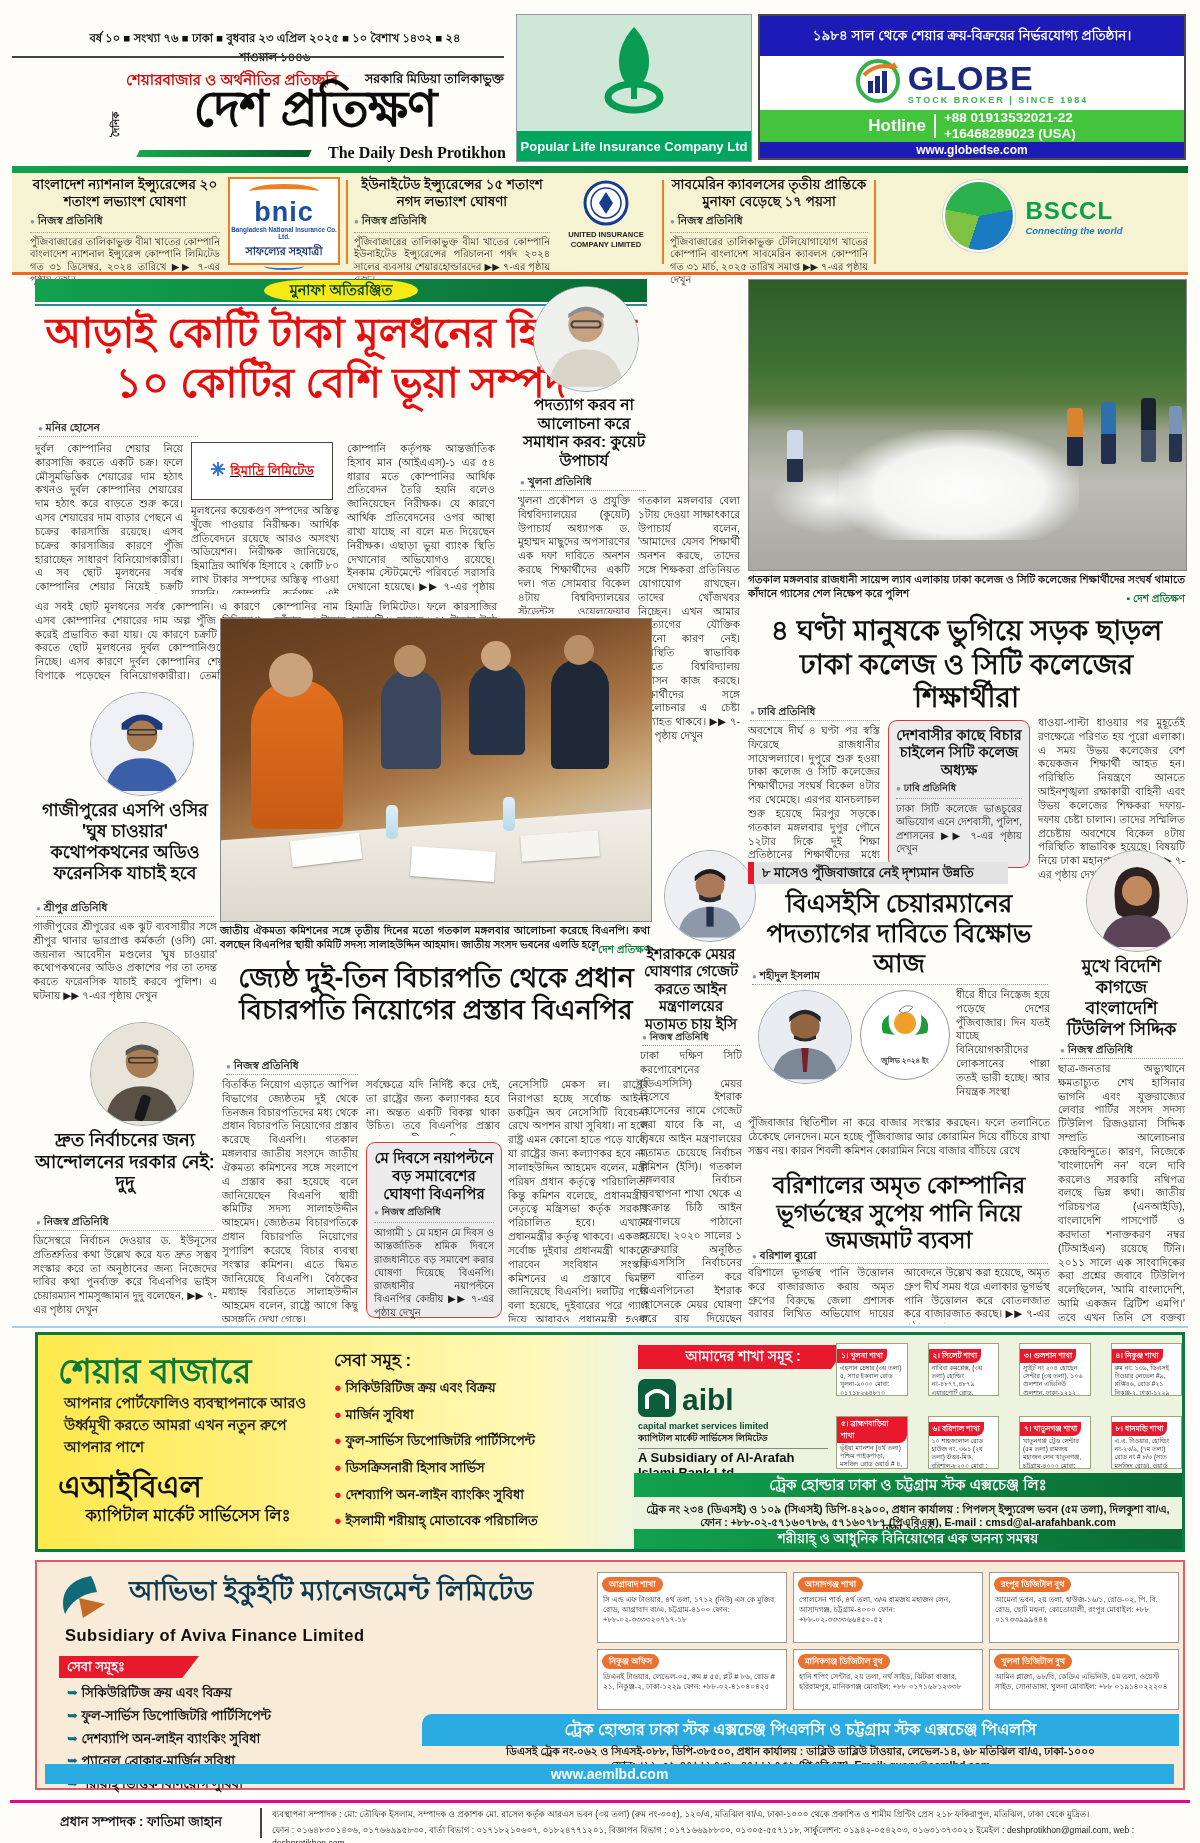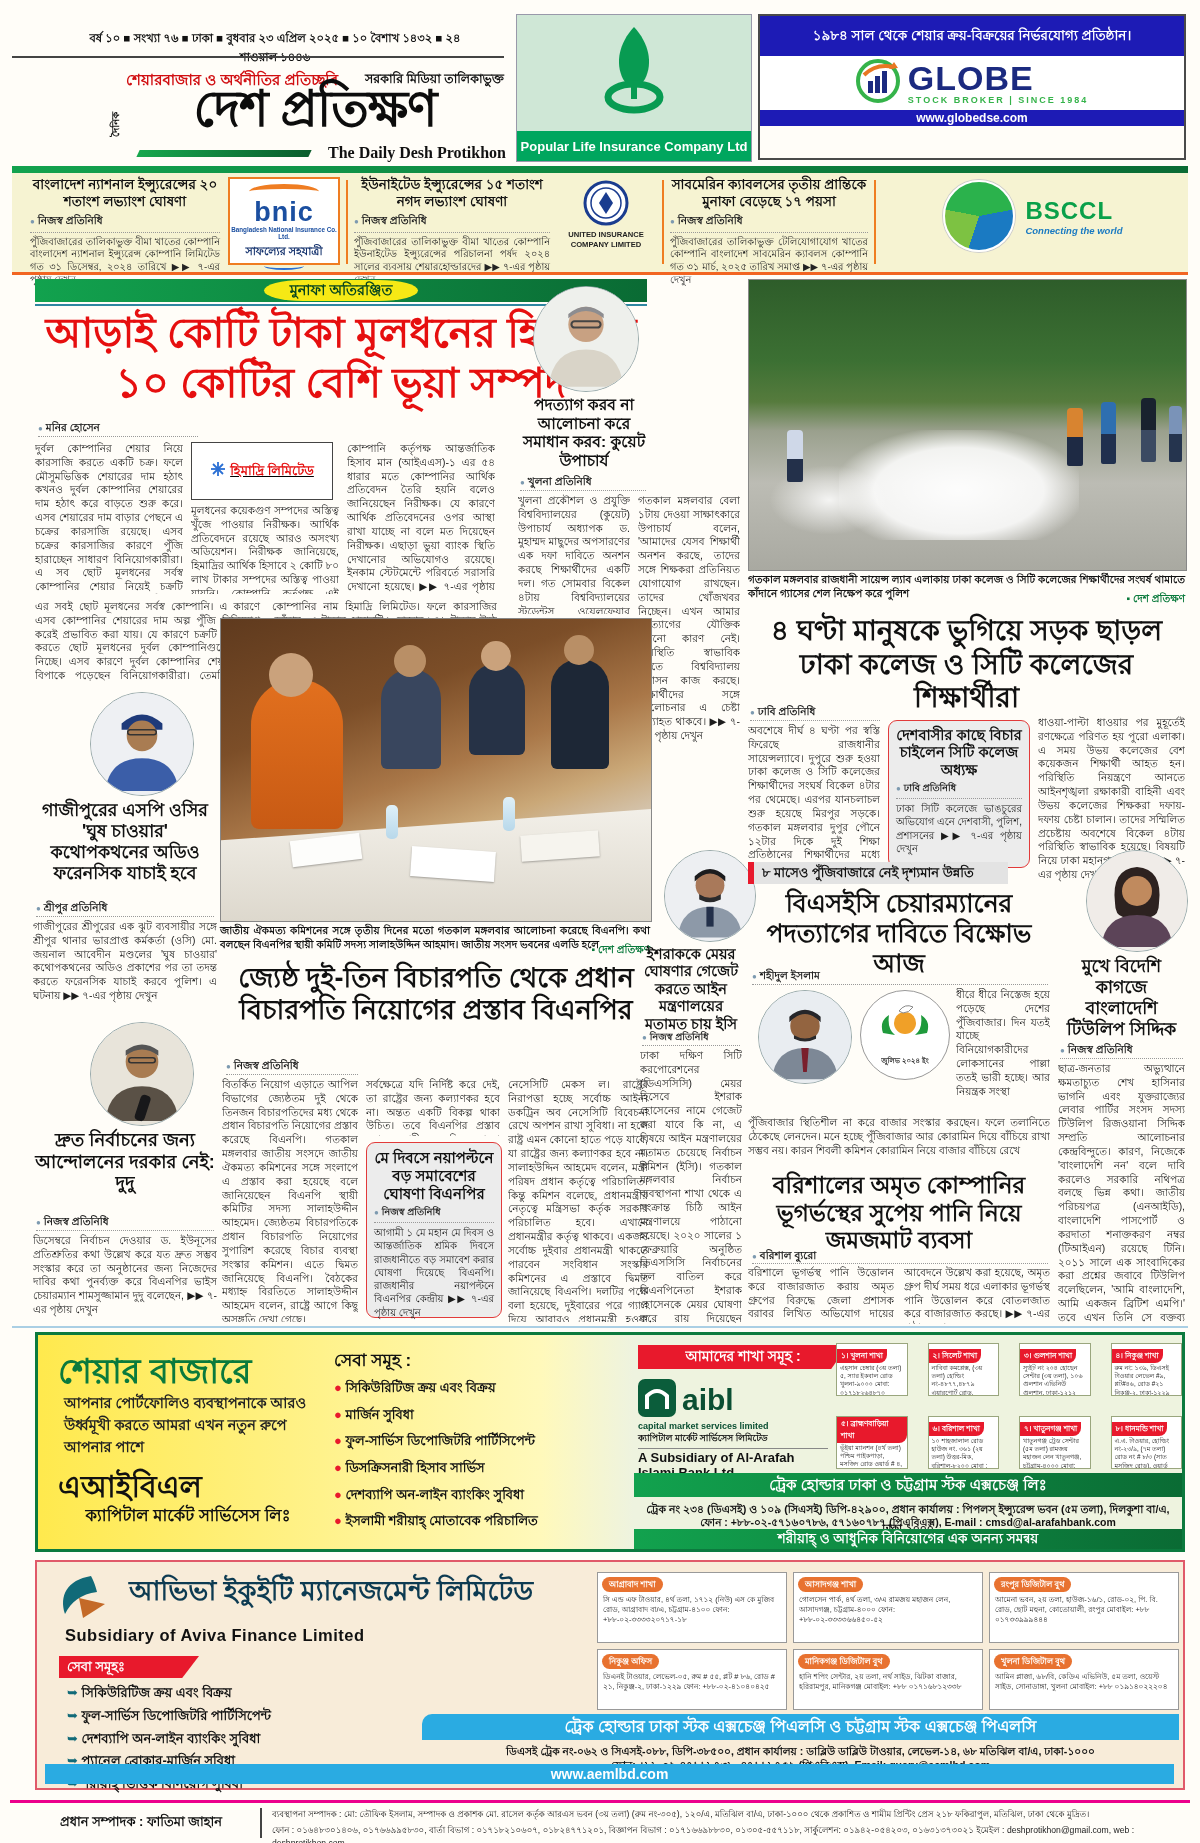--- a/index.html
+++ b/index.html
@@ -66,20 +66,28 @@
             <rect x="19" y="17" width="5" height="17" fill="#1b2a80"></rect>
             <rect x="26" y="12" width="5" height="22" fill="#1b2a80"></rect>
             <path d="M8 16 Q20 4 38 8" fill="none" stroke="#e87722" stroke-width="4"></path>
             <path d="M38 3 L42 9 L33 10 Z" fill="#e87722"></path>
           </svg></span>
       <span style="display:inline-block;text-align:left;">
         <span style="display:block;font-size:34px;font-weight:900;color:#1b2a80;letter-spacing:1px;line-height:1;">GLOBE</span>
         <span style="display:block;font-size:9px;font-weight:800;color:#35b34a;letter-spacing:2px;">STOCK BROKER  |  SINCE 1984</span>
       </span>
     </div>
+    <div style="height:32px;background:#44c43c;color:#fff;display:flex;align-items:center;justify-content:center;gap:8px;">
+      <span style="font-size:17px;font-weight:800;">Hotline</span>
+      <span style="width:2px;height:24px;background:#fff;display:inline-block;"></span>
+      <span style="text-align:left;">
+        <span style="display:block;font-size:13.5px;font-weight:800;line-height:1.15;">+88 01913532021-22</span>
+        <span style="display:block;font-size:13.5px;font-weight:800;line-height:1.15;">+16468289023 (USA)</span>
+      </span>
+    </div>
     <div style="height:16px;background:#1d1bb5;color:#fff;font-size:12px;font-weight:800;display:flex;align-items:center;justify-content:center;">www.globedse.com</div>
   </div>
 
   <div class="abs greenbar" style="left:12px;top:166px;width:1176px;height:7px;"></div>
   <div class="abs" style="left:12px;top:173px;width:1176px;height:99px;background:#f6f3d2;"></div>
   <div class="abs" style="left:346px;top:180px;width:2px;height:84px;background:#ef7d22;"></div>
   <div class="abs" style="left:662px;top:180px;width:2px;height:84px;background:#ef7d22;"></div>
   <div class="abs" style="left:874px;top:180px;width:2px;height:84px;background:#ef7d22;"></div>
 
   <div class="abs" style="left:30px;top:177px;width:190px;">
@@ -370,21 +378,21 @@
       <li><span style="color:#116a78;">➥</span> <span>শরীয়াহ্ ভিত্তিক বিনিয়োগ সুবিধা</span></li>
     </ul>
     <div class="abs" style="left:560px;top:10px;width:582px;height:138px;display:grid;grid-template-columns:repeat(3,1fr);gap:6px;">
       <div class="vcard"><span class="cn">আগ্রাবাদ শাখা</span><div class="cd">সি এন্ড এফ টাওয়ার, ৪র্থ তলা, ১৭১২ (নিউ) এস কে মুজিব রোড, আগ্রাবাদ বা/এ, চট্টগ্রাম-৪১০০ ফোন: +৮৮-০২-৩৩৩৩২০৭১৭-১৮</div></div>
       <div class="vcard"><span class="cn">আসাদগঞ্জ শাখা</span><div class="cd">গোলসেন পার্ক, ৪র্থ তলা, ৩/এ রামজয় মহাজন লেন, আসাদগঞ্জ, চট্টগ্রাম-৪০০০ ফোন: +৮৮-০২-৩৩৩৩৬৬৪৫০-৫২</div></div>
       <div class="vcard"><span class="cn">রংপুর ডিজিটাল বুথ</span><div class="cd">আমেনা ভবন, ২য় তলা, হাউজ-১৬/১, রোড-০২, পি. বি. রোড, ছোট মহুনা, কোতোয়ালী, রংপুর মোবাইল: +৮৮ ০১৭৩৩৯৯৯৪৪৪</div></div>
       <div class="vcard"><span class="cn">নিকুঞ্জ অফিস</span><div class="cd">ডিএনই টাওয়ার, লেভেল-০৫, রুম # ৫৫, প্লট # ৮৬, রোড # ২১, নিকুঞ্জ-২, ঢাকা-১২২৯ ফোন: +৮৮-০২-৪১০৪০৪২৫</div></div>
       <div class="vcard"><span class="cn">মানিকগঞ্জ ডিজিটাল বুথ</span><div class="cd">হানি শপিং সেন্টার, ২য় তলা, নর্থ সাইড, ঝিটকা বাজার, হরিরামপুর, মানিকগঞ্জ মোবাইল: +৮৮ ০১৭১৬৮১২৩৩৮</div></div>
       <div class="vcard"><span class="cn">খুলনা ডিজিটাল বুথ</span><div class="cd">আমিন প্লাজা, ৬৮/বি, কেডিএ এভিনিউ, ৫ম তলা, ওয়েস্ট সাইড, সোনাডাঙ্গা, খুলনা মোবাইল: +৮৮ ০১৯১৪০২২২০৪</div></div>
     </div>
-    <div class="abs" style="left:385px;top:152px;width:757px;height:26px;background:#2aabe2;color:#fff;font-size:16px;font-weight:800;display:flex;align-items:center;justify-content:center;border-radius:10px 0 0 0;">ট্রেক হোল্ডার ঢাকা স্টক এক্সচেঞ্জ পিএলসি ও চট্টগ্রাম স্টক এক্সচেঞ্জ পিএলসি</div>
+    <div class="abs" style="left:385px;top:152px;width:757px;height:32px;background:#2aabe2;color:#fff;font-size:16px;font-weight:800;display:flex;align-items:center;justify-content:center;border-radius:10px 0 0 0;">ট্রেক হোল্ডার ঢাকা স্টক এক্সচেঞ্জ পিএলসি ও চট্টগ্রাম স্টক এক্সচেঞ্জ পিএলসি</div>
     <div class="abs ctr" style="left:385px;top:182px;width:757px;font-size:10.6px;font-weight:700;color:#111;">ডিএসই ট্রেক নং-০৬২ ও সিএসই-০৮৮, ডিপি-৩৮৫০০, প্রধান কার্যালয় : ডাব্লিউ  ডাব্লিউ টাওয়ার, লেভেল-১৪, ৬৮ মতিঝিল বা/এ, ঢাকা-১০০০</div>
     <div class="abs ctr" style="left:385px;top:196px;width:757px;font-size:10.6px;font-weight:700;color:#111;">ফোন: +৮৮-০২-৪৭১১৮৭৩৮, ৪৭১১৮৭৫২ (পিএবিএক্স), Email: quary@aemlbd.com</div>
     <div class="abs" style="left:8px;top:202px;width:1129px;height:20px;background:#2aabe2;color:#fff;font-size:14px;font-weight:800;display:flex;align-items:center;justify-content:center;text-align:right;">www.aemlbd.com</div>
   </div>
 
   <div class="abs" style="left:10px;top:1800px;width:1180px;height:3px;background:#ec008c;"></div>
   <div class="abs" style="left:60px;top:1812px;width:192px;font-size:13px;font-weight:700;color:#111;">প্রধান সম্পাদক : ফাতিমা জাহান</div>
   <div class="abs" style="left:260px;top:1808px;width:2px;height:30px;background:#444;"></div>
   <div class="abs" style="left:272px;top:1808px;width:912px;font-size:8.6px;color:#222;line-height:1.5;">ব্যবস্থাপনা সম্পাদক : মো: তৌফিক ইসলাম, সম্পাদক ও প্রকাশক মো. রাসেল কর্তৃক আরএস ভবন (৩য় তলা) (রুম নং-৩০৫), ১২০/এ, মতিঝিল বা/এ, ঢাকা-১০০০ থেকে প্রকাশিত ও শামীম প্রিন্টিং প্রেস ২১৮ ফকিরাপুল, মতিঝিল, ঢাকা থেকে মুদ্রিত।</div>
   <div class="abs" style="left:272px;top:1824px;width:912px;font-size:8.6px;color:#222;line-height:1.5;">ফোন : ০১৬৪৮৩০১৪০৬, ০১৭৬৬৯৯৫৮৩০, বার্তা বিভাগ : ০১৭১৮২১০৬০৭, ০১৮২৪৭৭১২০১, বিজ্ঞাপন বিভাগ : ০১৭১৬৬৯৮৮৩০, ০১৩০৫-৫৫৭১১৮, সার্কুলেশন: ০১৯৪২-০৫৪২০৩, ০১৬৩১৩৭৩০২১ ইমেইল : deshprotikhon@gmail.com, web : deshprotikhon.com</div>

